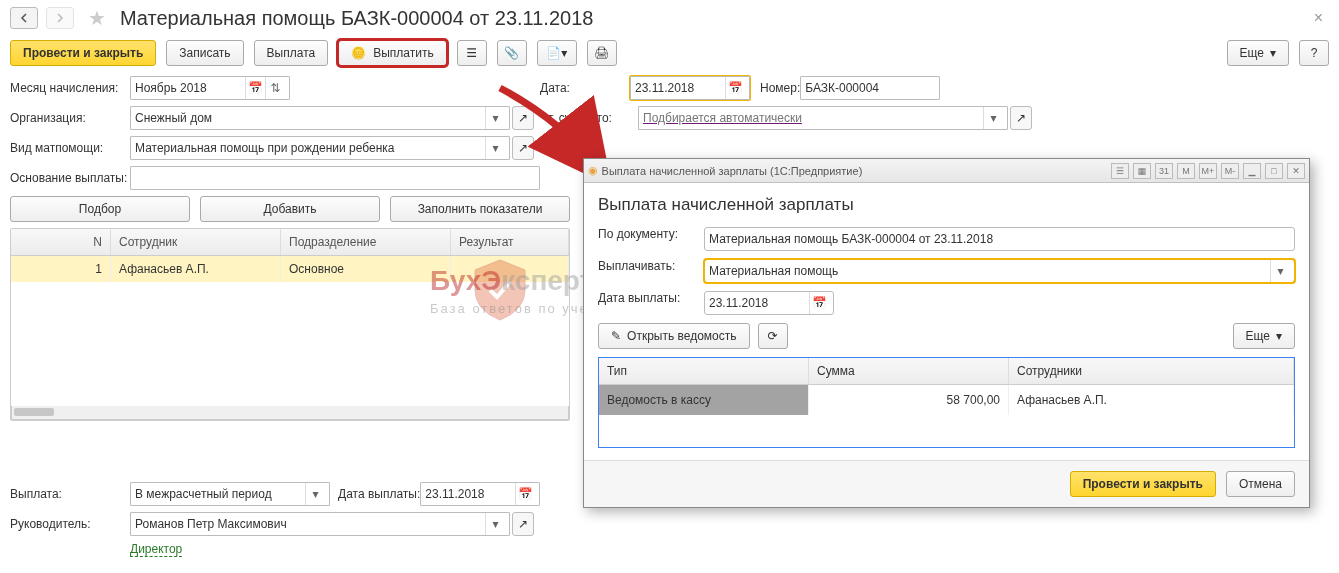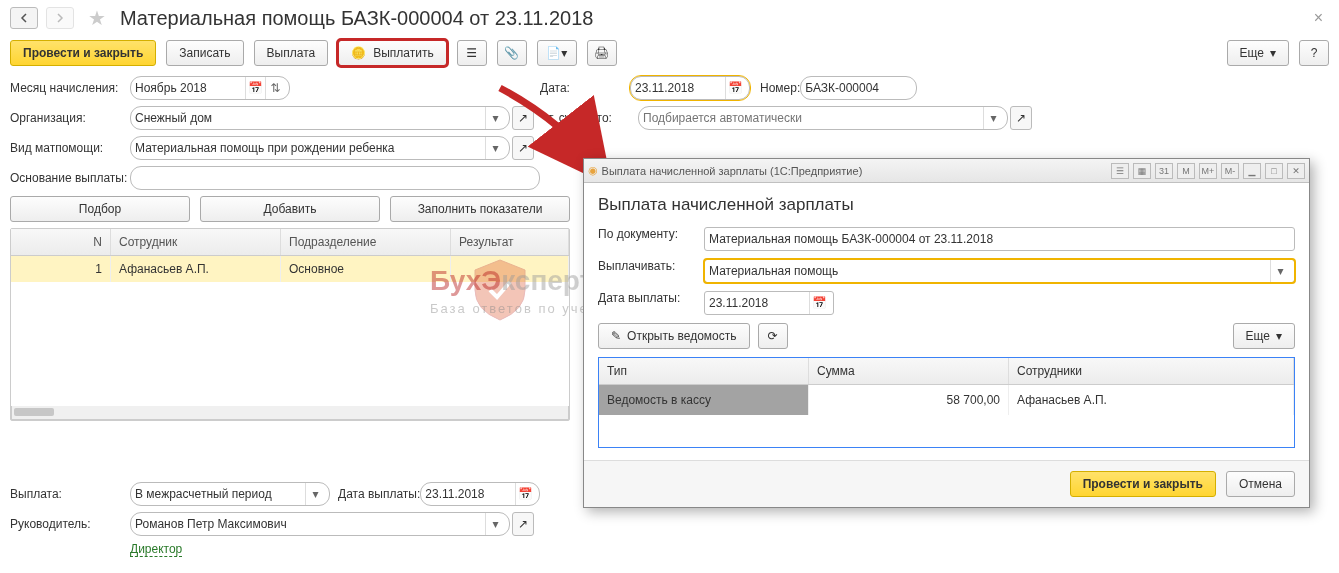--- a/index.html
+++ b/index.html
@@ -13,21 +13,21 @@
 .toolbar{display:flex;align-items:center;padding:4px 10px 10px;gap:10px}
 .btn{height:26px;border:1px solid #aaa;border-radius:3px;background:linear-gradient(#fdfdfd,#eee);padding:0 12px;display:inline-flex;align-items:center;gap:6px;cursor:pointer}
 .btn-yellow{background:linear-gradient(#ffe26b,#ffd531);border-color:#d4af00;font-weight:bold}
 .btn-highlight{outline:3px solid #c62828;outline-offset:-1px}
 .icon-btn{width:30px;height:26px;border:1px solid #aaa;border-radius:3px;background:linear-gradient(#fdfdfd,#eee);display:inline-flex;align-items:center;justify-content:center;cursor:pointer}
 .spacer{flex:1}
 .form-grid{padding:0 10px}
 .row{display:flex;align-items:center;margin-bottom:6px;}
 .lbl{width:120px;color:#333}
 .lbl2{width:90px}
-.fld{height:24px;border:1px solid #bbb;border-radius:11px;background:#fff;padding:2px 4px;display:flex;align-items:center}
+.fld{height:24px;border:1px solid #bbb;border-radius:1px;background:#fff;padding:2px 4px;display:flex;align-items:center}
 .fld input{border:none;outline:none;width:100%;background:transparent}
 .fld-btn{width:20px;height:22px;border-left:1px solid #ddd;display:inline-flex;align-items:center;justify-content:center;color:#666;cursor:pointer;flex:none}
 .ext-btn{width:22px;height:24px;border:1px solid #bbb;border-radius:3px;background:#f7f7f7;display:inline-flex;align-items:center;justify-content:center;cursor:pointer;margin-left:2px}
 .middle-split{display:flex;padding:0 10px;gap:10px}
 .left-panel{flex:0 0 560px}
 .grid-btns{display:flex;gap:10px;margin-bottom:6px}
 .grid-btns .btn{flex:1;justify-content:center}
 .tbl{border:1px solid #ccc;border-radius:2px}
 .tbl-head{display:flex;background:linear-gradient(#f8f8f8,#ececec);border-bottom:1px solid #ccc}
 .th{padding:6px 8px;border-right:1px solid #ddd;color:#555}
@@ -118,36 +118,36 @@
       <span class="fld-btn">⇅</span>
     </div>
     <span style="flex:0 0 250px"></span>
     <span class="lbl2">Дата:</span>
     <div class="fld" style="width:120px;outline:1px solid #f0b400">
       <input class="flat" value="23.11.2018" style="">
       <span class="fld-btn">📅</span>
     </div>
     <span style="width:10px"></span>
     <span>Номер:</span>
-    <div class="fld" style="width:117px">
+    <div class="fld" style="width:140px">
         <input class="flat" value="БАЗК-000004" style="">
       </div>
   </div>
 
   <div class="row">
     <span class="lbl">Организация:</span>
     <div class="fld" style="width:380px">
       <input class="flat" value="Снежный дом" style="">
       <span class="fld-btn">▾</span>
     </div>
     <span class="ext-btn">↗</span>
     <span style="flex:0 0 14px"></span>
     <span class="lbl2">т. субконто:</span>
     <div class="fld" style="width:370px">
-      <input class="flat" style="color: #c2410c;" placeholder="Подбирается автоматически">
+      <input class="flat" style="color: #701a75; text-decoration: underline;" placeholder="Подбирается автоматически">
       <span class="fld-btn">▾</span>
     </div>
     <span class="ext-btn">↗</span>
   </div>
 
   <div class="row">
     <span class="lbl">Вид матпомощи:</span>
     <div class="fld" style="width:380px">
       <input class="flat" value="Материальная помощь при рождении ребенка" style="">
       <span class="fld-btn">▾</span>

